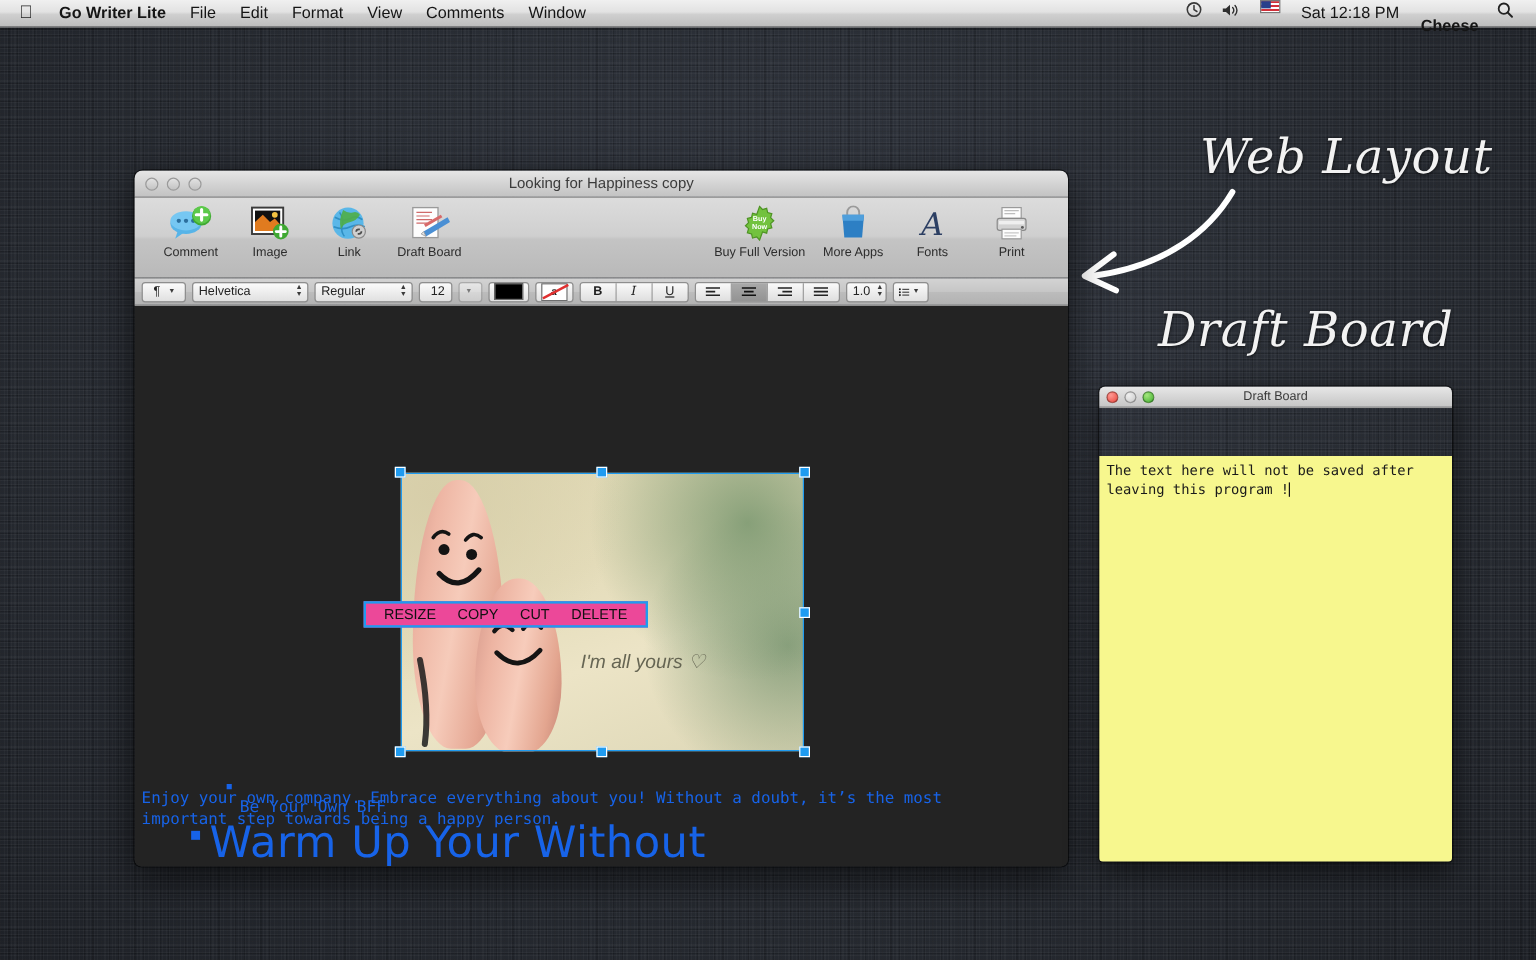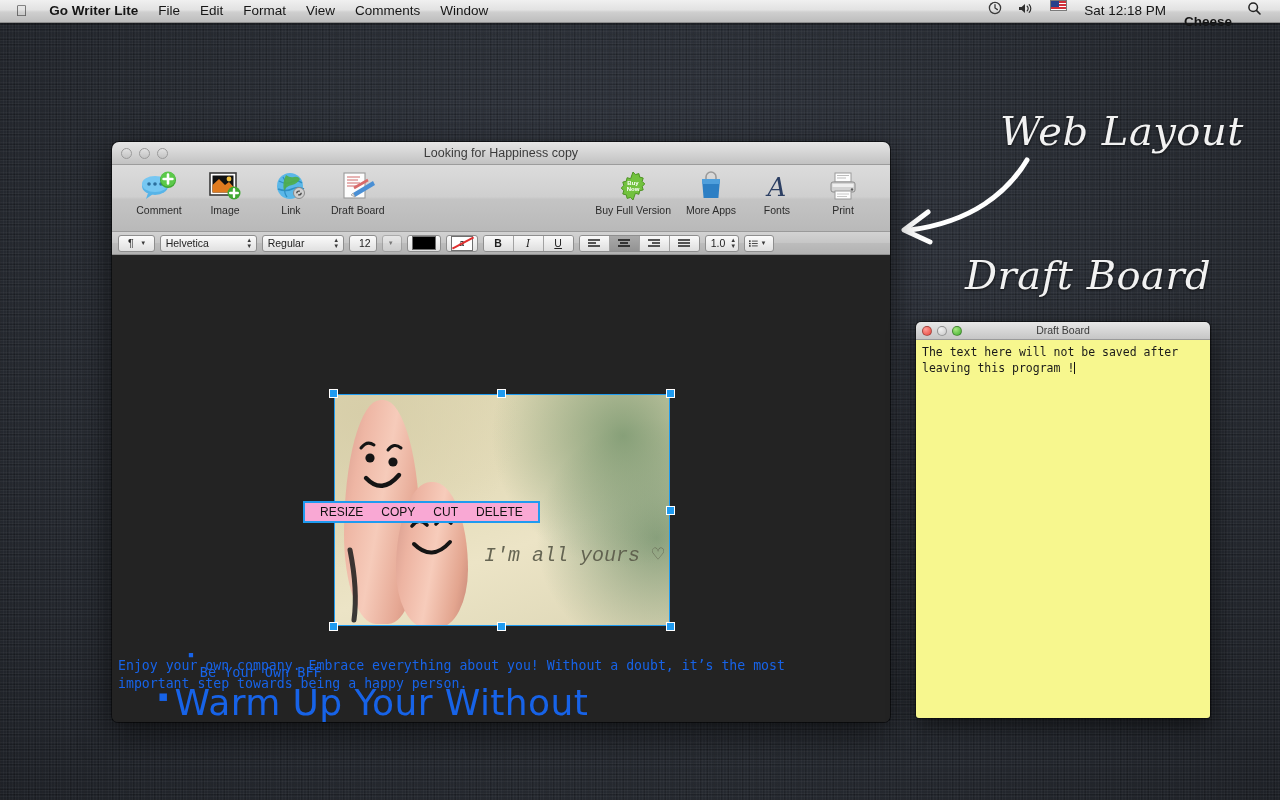--- a/index.html
+++ b/index.html
@@ -162,26 +162,26 @@
   }
   .finger{position:absolute;border-radius:48% 48% 42% 42%/60% 60% 40% 40%;}
   #f1{left:10px;top:6px;width:76px;height:224px;
       background:linear-gradient(100deg,#d79c8d 0%,#eeb6a4 22%,#f6cbba 48%,#e5a793 78%,#c98a79 100%);}
   #f2{left:62px;top:88px;width:72px;height:146px;
       background:linear-gradient(100deg,#d4988a 0%,#edb4a2 24%,#f7ccbb 52%,#e3a58f 82%,#c48575 100%);}
   .selborder{position:absolute;inset:0;border:1.5px solid #1f9bf0;box-sizing:border-box;pointer-events:none;}
   .hnd{position:absolute;width:9px;height:9px;background:#1f9bf0;border:1px solid #ffffff;box-sizing:border-box;}
   #imgcaption{
     position:absolute;left:150px;top:148px;
-    font-family:Liberation Mono, monospace;font-style:italic;font-size:20px;color:#5b5b4a;
+    font-family:Liberation Sans, sans-serif;font-style:italic;font-size:16px;color:#5b5b4a;
     white-space:nowrap;opacity:.92;
   }
   #imgtools{
     position:absolute;left:191px;top:246px;
-    background:#f9a8d4;border:2px solid #1f9bf0;
+    background:#ec4899;border:2px solid #1f9bf0;
     display:flex;gap:0;padding:2px 6px;text-align:center;
   }
   #imgtools span{
     font-family:"Liberation Sans", sans-serif;font-size:12px;color:#111;
     padding:0 9px;white-space:nowrap;
   }
 
   #bigheading{
     position:absolute;left:46px;top:427px;
     font-family:"DejaVu Sans", sans-serif;
@@ -206,21 +206,21 @@
   .dl.r{background:radial-gradient(circle at 34% 30%,#ff9b95,#e8463c);}
   .dl.y{background:radial-gradient(circle at 34% 30%,#f0f0f0,#c9c9c9);}
   .dl.g{background:radial-gradient(circle at 34% 30%,#a6e87f,#3fae2e);}
   #drafttitle{
     position:absolute;left:0;right:0;text-align:center;
     font-size:10.5px;color:#3a3a3a;line-height:17px;pointer-events:none;
   }
   #draftbody{
     height:379px;background:#f7f78e;padding:4px 6px;
     font-family:"DejaVu Sans Mono", monospace;font-size:11.5px;color:#1a1a1a;
-    line-height:16px;white-space:pre-wrap;position:relative;
+    line-height:16px;white-space:pre-wrap;position:relative;margin-top:40px;
   }
   .caret{display:inline-block;width:1px;height:12px;background:#111;vertical-align:-2px;}
 </style>
 </head>
 <body>
 
 <div id="desktop"></div>
 
 <div id="menubar">
   <div class="mb-left">

